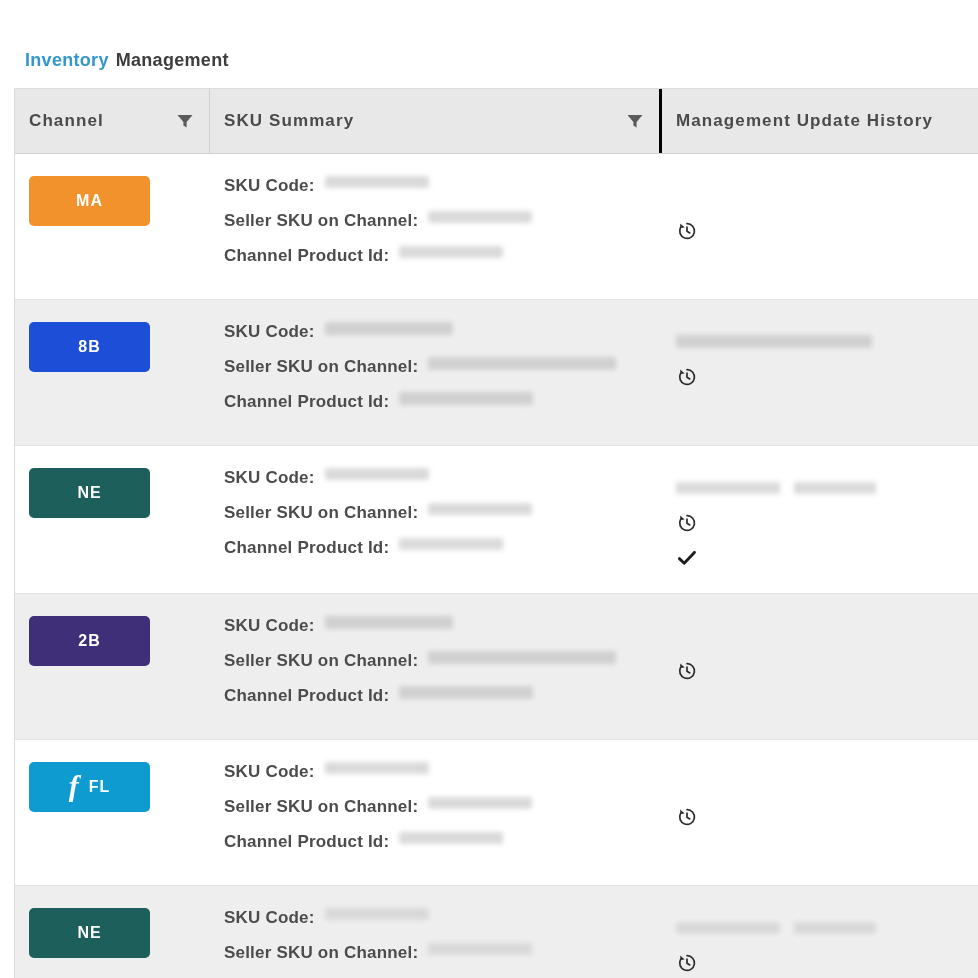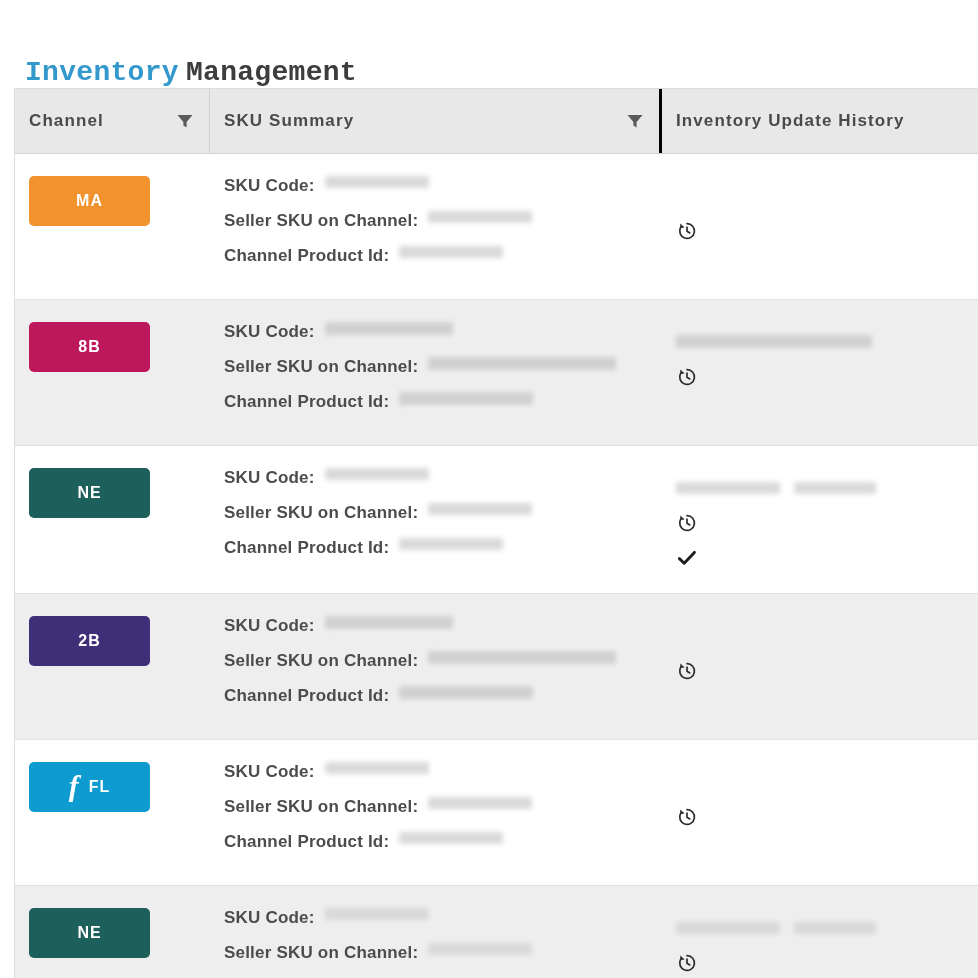--- a/index.html
+++ b/index.html
@@ -13,25 +13,24 @@
     overflow: hidden;
     font-family: "Liberation Sans", sans-serif;
     -webkit-font-smoothing: antialiased;
   }
 
   
   .page-title {
     position: absolute;
     left: 25px;
     top: 38px;
-    font-size: 28px;
+    font-size: 18px;
     font-weight: bold;
     letter-spacing: 0.3px;
     white-space: nowrap;
-    font-family: Liberation Mono, monospace;
   }
   .page-title .accent { color: #3398cc; }
   .page-title .rest   { color: #3d3d3d; margin-left: 7px; }
 
   
   .table-wrap {
     position: absolute;
     left: 14px;
     top: 88px;
     width: 1010px;           
@@ -190,21 +189,21 @@
       <span class="label">SKU Summary</span>
       <span class="spacer"></span>
       <span class="funnel-icon">
         <svg viewBox="0 0 20 20" width="20" height="20" aria-hidden="true">
           <path d="M2.5 4 H17.5 L11.6 11 V16.4 L8.4 14.6 V11 Z" fill="#5a5a5a"></path>
         </svg>
       </span>
     </div>
 
     <div class="th th-history">
-      <span class="label">Inventory Update History</span>
+      <span class="label">Management Update History</span>
     </div>
   </div>
 
   <div id="tbody">
       <div class="row">
         <div class="cell cell-channel">
           <div class="badge" style="background:#F2922C">
             <span class="code">MA</span>
           </div>
         </div>
@@ -232,21 +231,21 @@
                   <path d="M4.2 3.4 L4.3 7.9 L8.7 7.6 Z" fill="#2b2b2b"></path>
                   <path d="M11 7.2 V11.2 L13.8 12.9" fill="none" stroke="#2b2b2b" stroke-width="1.7" stroke-linecap="round"></path>
                 </svg>
               </span>
             </div>
           </div>
         </div>
       </div>
       <div class="row alt">
         <div class="cell cell-channel">
-          <div class="badge" style="background:#be185d">
+          <div class="badge" style="background:#1d4ed8">
             <span class="code">8B</span>
           </div>
         </div>
         <div class="cell cell-sku">
           <div class="sku-line">
             <span class="sku-label">SKU Code:</span>
             <span class="redact" style="width:128px"></span>
           </div>
           <div class="sku-line">
             <span class="sku-label">Seller SKU on Channel:</span>

